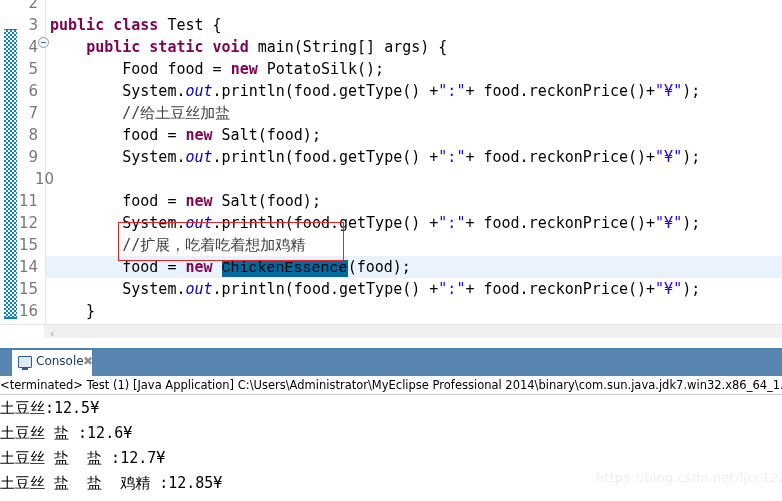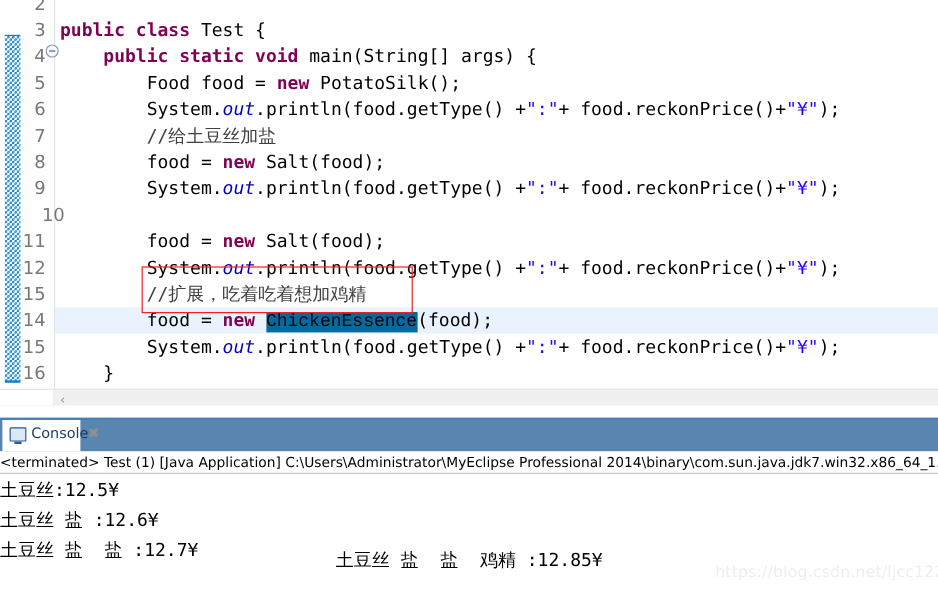--- a/index.html
+++ b/index.html
@@ -102,21 +102,21 @@
   }
 
   
   #console-panel{
     position:absolute;left:0;top:350px;width:782px;height:151px;background:#ffffff;
   }
   #tabbar{
     position:absolute;left:0;top:0;width:782px;height:26px;background:#5986b0;
   }
   #tab-console{
-    position:absolute;left:2px;top:0;width:65px;height:26px;background:#ffffff;
+    position:absolute;left:12px;top:0;width:80px;height:26px;background:#ffffff;
   }
   #tab-console-icon{
     position:absolute;left:6px;top:6px;width:14px;height:12px;
     border:1.5px solid #2a5d8f;border-radius:1px;background:#dce9f5;box-sizing:border-box;
   }
   #tab-console-icon:after{
     content:"";position:absolute;left:3px;top:11px;width:6px;height:2px;background:#2a5d8f;
   }
   #tab-console-label{
     position:absolute;left:24px;top:4px;
@@ -201,17 +201,17 @@
     <div id="tab-console-close">✖</div>
   </div>
 
   <div id="terminated-line">&lt;terminated&gt; Test (1) [Java Application] C:\Users\Administrator\MyEclipse Professional 2014\binary\com.sun.java.jdk7.win32.x86_64_1.</div>
   <div id="terminated-underline"></div>
 
   <div id="console-output">
       <div class="out-line" style="top: 46px;">土豆丝:12.5¥</div>
       <div class="out-line" style="top: 71px;">土豆丝 盐 :12.6¥</div>
       <div class="out-line" style="top: 96px;">土豆丝 盐  盐 :12.7¥</div>
-      <div class="out-line" style="top: 105px; text-align: center;">土豆丝 盐  盐  鸡精 :12.85¥</div>
+      <div class="out-line" style="top: 121px;">土豆丝 盐  盐  鸡精 :12.85¥</div>
     </div>
 </div>
 
 <div id="watermark">https://blog.csdn.net/ljcc122</div>
 
 </body></html>

